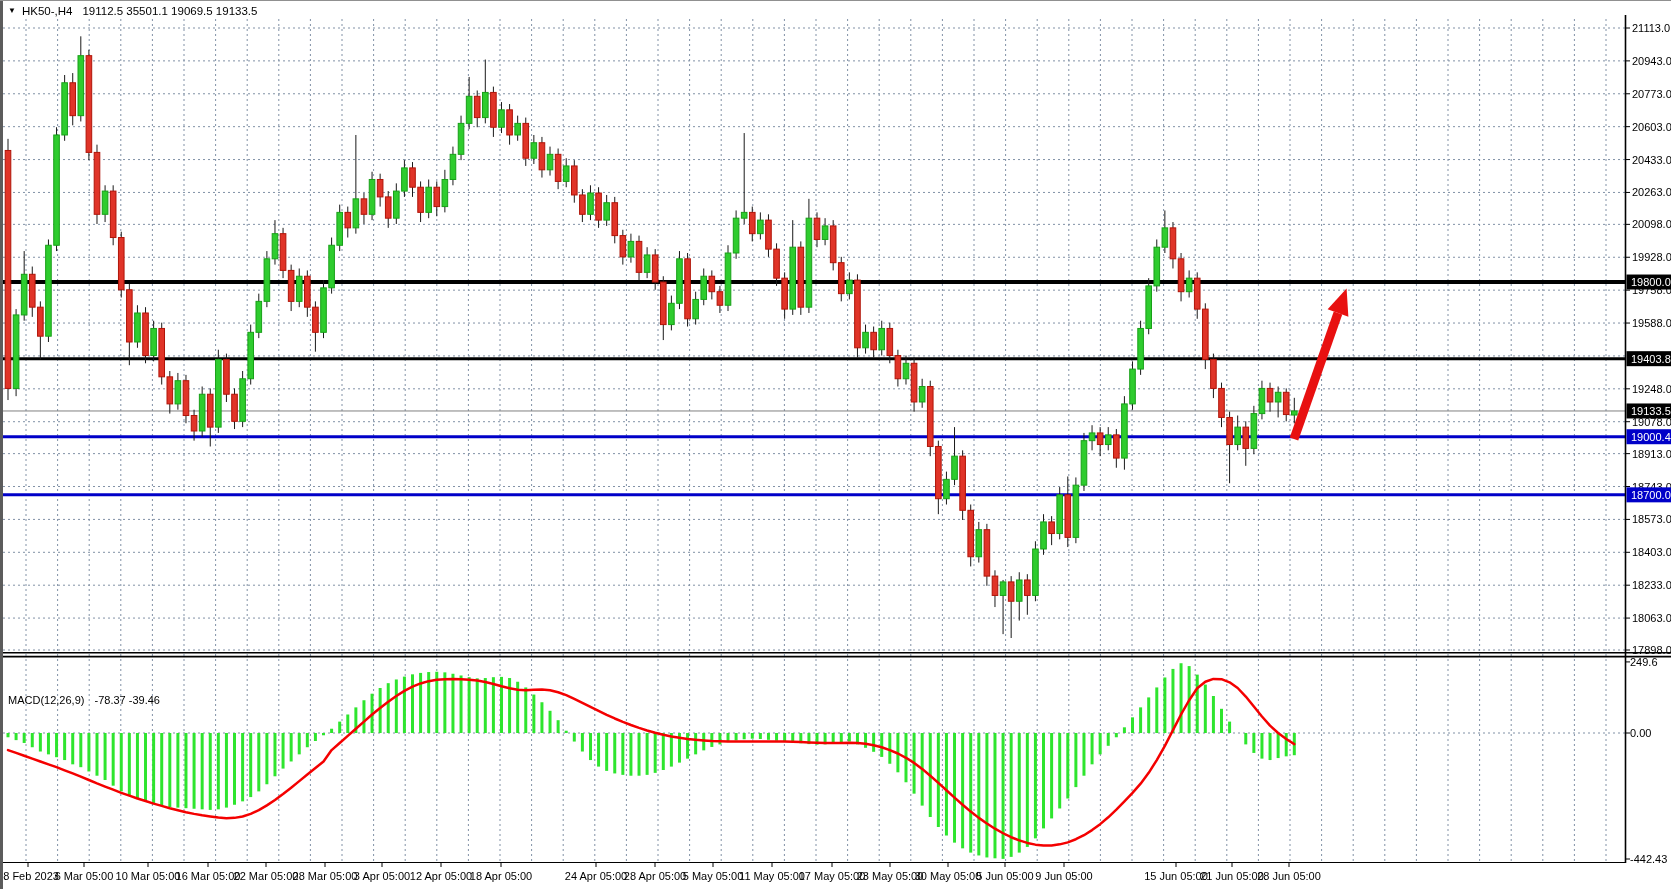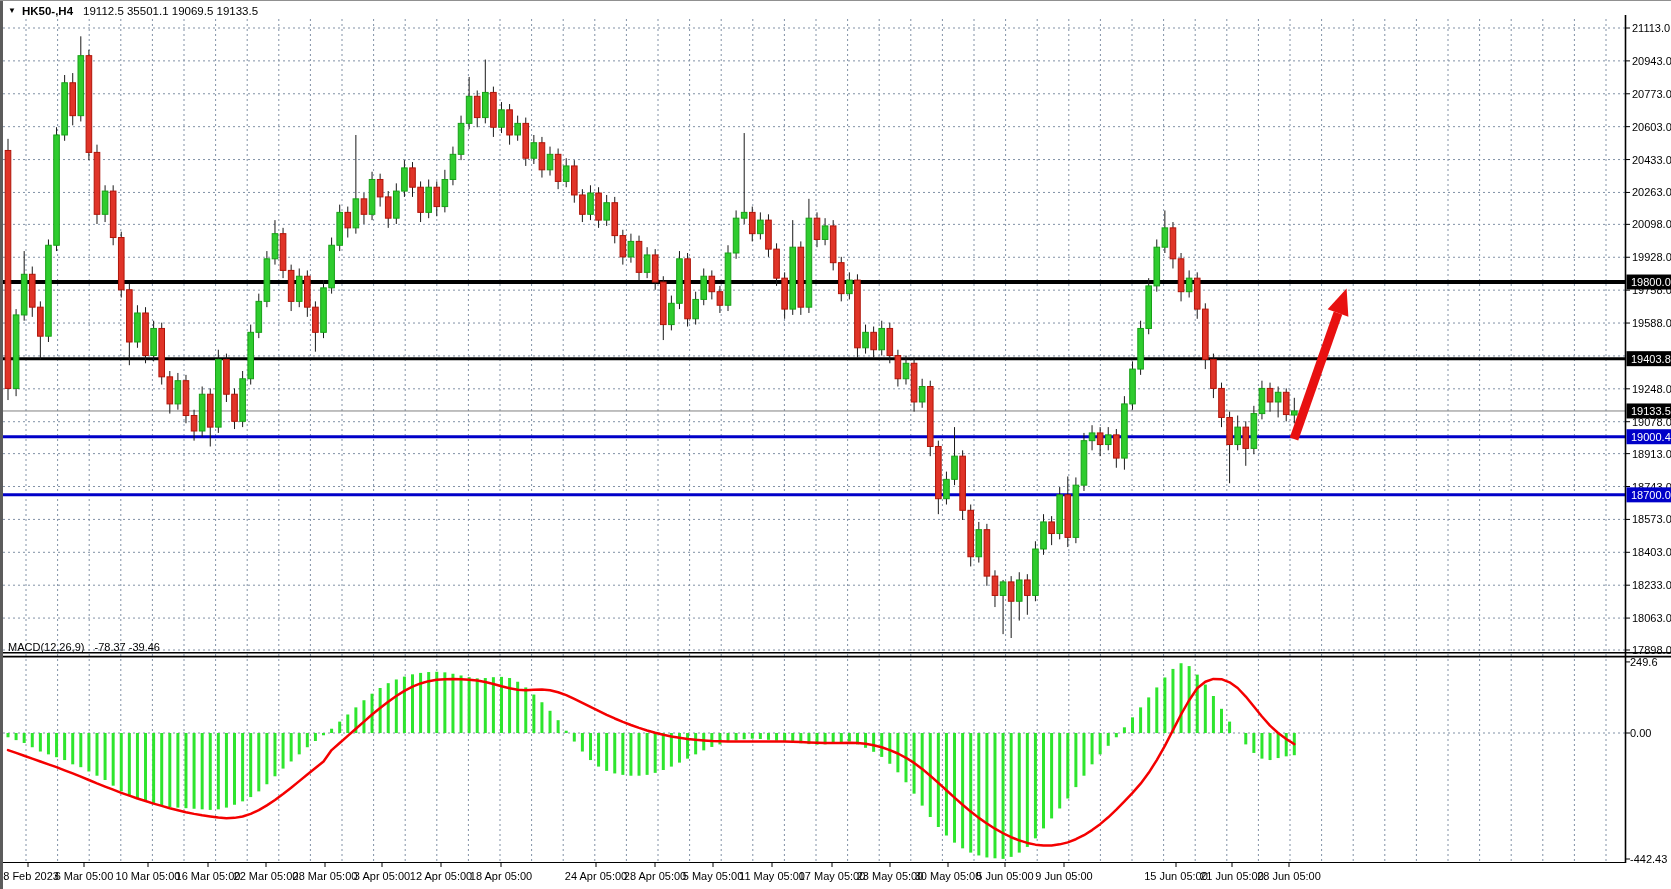--- a/index.html
+++ b/index.html
@@ -2,22 +2,22 @@
 <html><head>
 <meta charset="utf-8">
 <style>
   html,body{margin:0;padding:0;background:#e8e8e8;}
   .window{position:relative;width:1671px;height:889px;background:#ffffff;overflow:hidden;
           font-family:"Liberation Sans",sans-serif;border-top:1px solid #909090;border-bottom:1px solid #b8b8b8;border-right:1px solid #c0c0c0;}
   .left-edge{position:absolute;left:0;top:0;width:3px;height:889px;background:#5c5c5c;}
   .title-bar{position:absolute;left:8px;top:3px;height:14px;display:flex;align-items:center;
              font-size:11.5px;color:#000;white-space:nowrap;z-index:5;}
   .title-bar .tri{font-size:8px;margin-right:6px;line-height:10px;}
-  .title-bar .sym{margin-right:10px;font-weight:bold;}
-  .macd-label{position:absolute;left:8px;top:640px;font-size:11px;color:#000;white-space:nowrap;z-index:5;}
+  .title-bar .sym{margin-right:10px;}
+  .macd-label{position:absolute;left:8px;top:693px;font-size:11px;color:#000;white-space:nowrap;z-index:5;}
   .macd-label .vals{margin-left:7px;}
   svg text{font-family:"Liberation Sans",sans-serif;}
 </style>
 </head>
 <body>
 
 <div class="window">
   <div class="left-edge"></div>
 
   <div class="title-bar">

